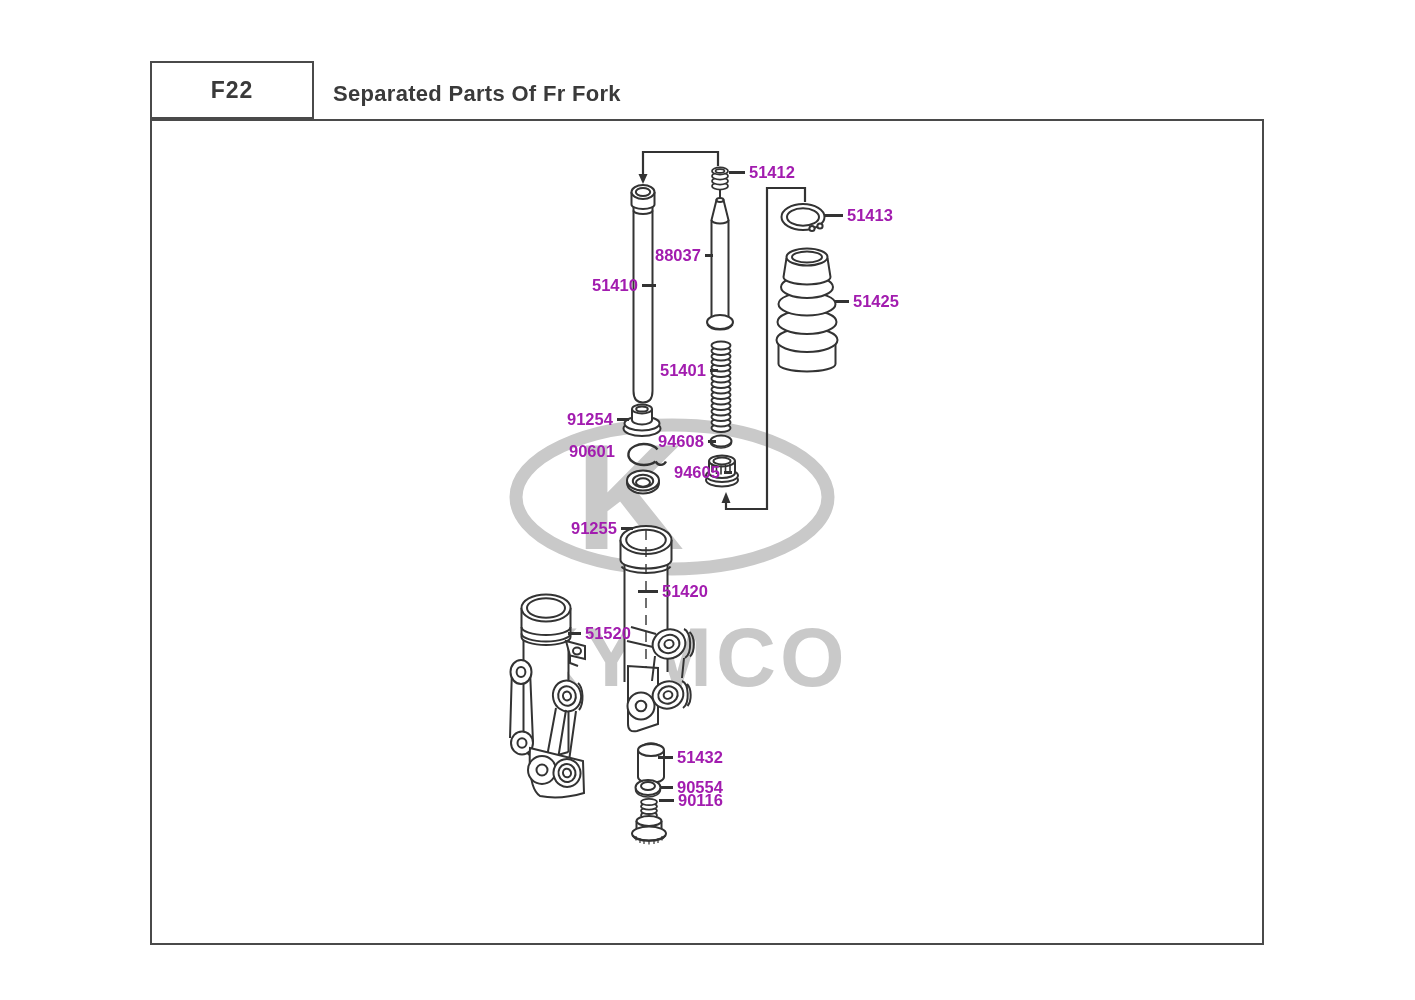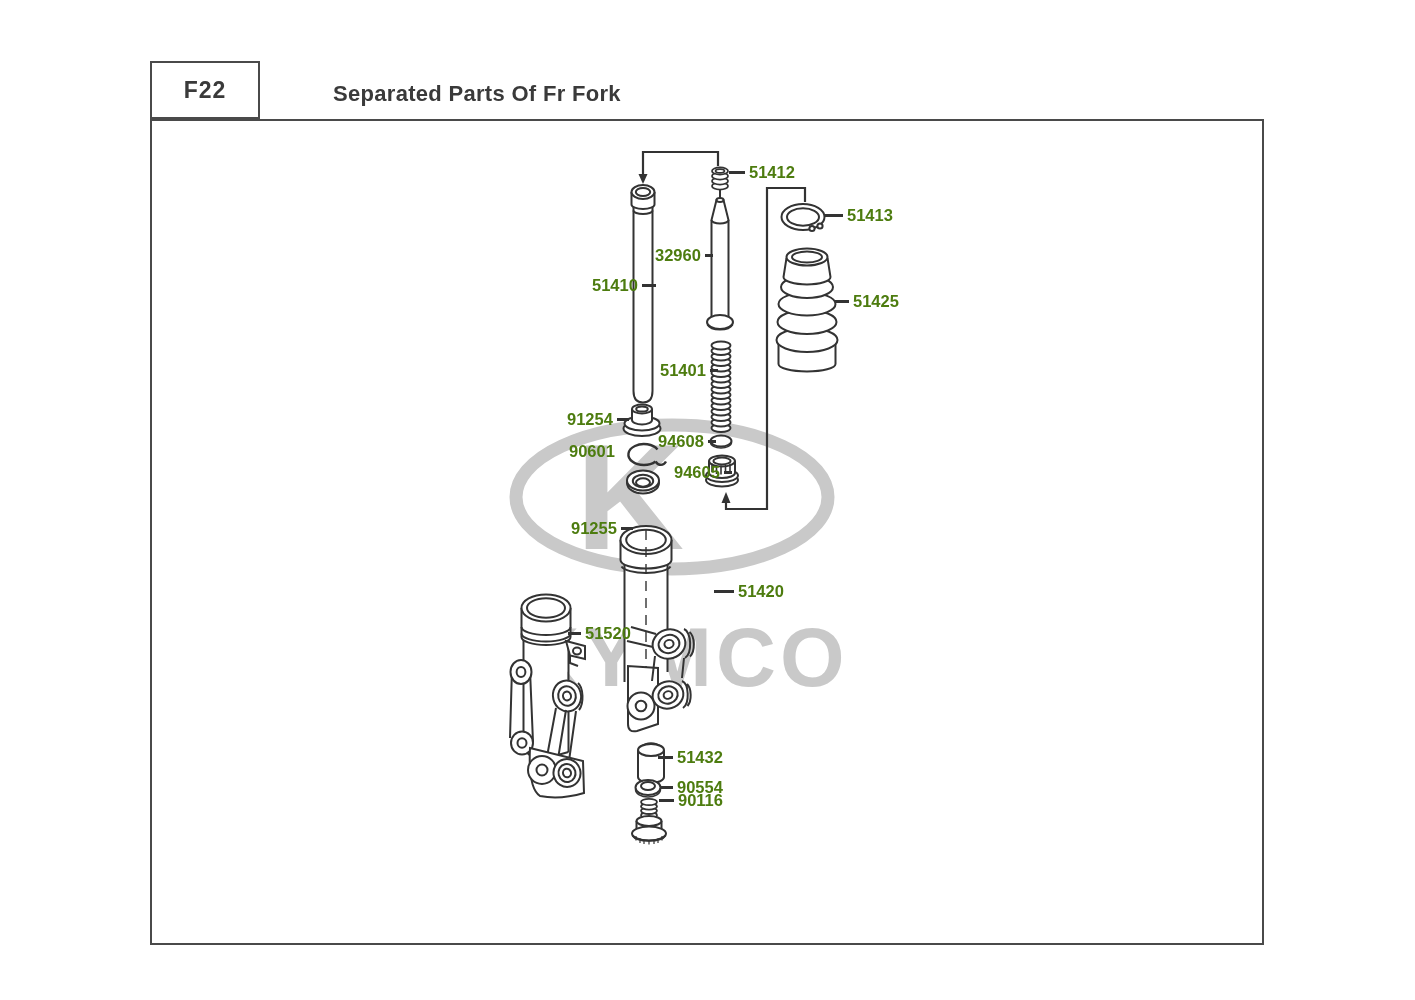--- a/index.html
+++ b/index.html
@@ -1,29 +1,29 @@
 <!DOCTYPE html>
 <html><head>
 <meta charset="utf-8">
 <style>
   html,body{margin:0;padding:0;background:#fff;}
   .page{position:relative;width:1415px;height:1000px;background:#fff;overflow:hidden;
         font-family:"Liberation Sans",sans-serif;color:#3a3a3a;}
-  .code-box{position:absolute;left:150px;top:61px;width:110px;height:58px;
+  .code-box{position:absolute;left:150px;top:61px;width:164px;height:58px;
             border:2px solid #4a4a4a;display:flex;align-items:center;justify-content:center;
             font-size:23px;font-weight:bold;letter-spacing:1px;background:#fff;box-sizing:border-box;}
   .page-title{position:absolute;left:333px;top:81px;font-size:22px;font-weight:bold;letter-spacing:.3px;}
   .frame{position:absolute;left:150px;top:119px;width:1114px;height:826px;
          border:2px solid #4a4a4a;box-sizing:border-box;background:#fff;}
   .page-number{position:absolute;left:150px;top:951px;width:1114px;text-align:center;
                font-size:19px;font-weight:bold;}
   svg.diagram{position:absolute;left:0;top:0;}
   #labels-layer{position:absolute;left:0;top:0;width:1415px;height:1000px;pointer-events:none;}
   .part-label{position:absolute;display:flex;align-items:center;gap:4px;height:22px;
-              font-size:16.5px;font-weight:bold;color:#4d7c0f;white-space:nowrap;}
+              font-size:16.5px;font-weight:bold;color:#a21caf;white-space:nowrap;}
   .leader-dash{display:inline-block;height:3px;background:#333;}
 </style>
 </head>
 <body>
 
 <div class="page">
 
   <div class="code-box">
     <span>F22</span>
   </div>
@@ -242,21 +242,21 @@
       </div>
       <div class="part-label" style="left: 835px; top: 290px;">
         <span class="leader-dash" style="width: 14px;"></span>
         <span class="part-number">51425</span>
       </div>
       <div class="part-label" style="left: 592px; top: 274px;">
         <span class="part-number">51410</span>
         <span class="leader-dash" style="width: 14px;"></span>
       </div>
       <div class="part-label" style="left: 655px; top: 244px;">
-        <span class="part-number">32960</span>
+        <span class="part-number">88037</span>
         <span class="leader-dash" style="width: 8px;"></span>
       </div>
       <div class="part-label" style="left: 660px; top: 359px;">
         <span class="part-number">51401</span>
         <span class="leader-dash" style="width: 8px;"></span>
       </div>
       <div class="part-label" style="left: 567px; top: 408px;">
         <span class="part-number">91254</span>
         <span class="leader-dash" style="width: 12px;"></span>
       </div>
@@ -269,21 +269,21 @@
         <span class="leader-dash" style="width: 14px;"></span>
       </div>
       <div class="part-label" style="left: 650px; top: 461px; padding-left: 24px;">
         <span class="part-number">94605</span>
         <span class="leader-dash" style="width: 8px;"></span>
       </div>
       <div class="part-label" style="left: 571px; top: 473px; margin-top: 44px;">
         <span class="part-number">91255</span>
         <span class="leader-dash" style="width: 12px;"></span>
       </div>
-      <div class="part-label" style="left: 702px; top: 580px; padding-left: 12px;">
+      <div class="part-label" style="left: 626px; top: 580px; padding-left: 12px;">
         <span class="leader-dash" style="width: 20px;"></span>
         <span class="part-number">51420</span>
       </div>
       <div class="part-label" style="left: 568px; top: 622px;">
         <span class="leader-dash" style="width: 13px;"></span>
         <span class="part-number">51520</span>
       </div>
       <div class="part-label" style="left: 658px; top: 746px;">
         <span class="leader-dash" style="width: 15px;"></span>
         <span class="part-number">51432</span>

